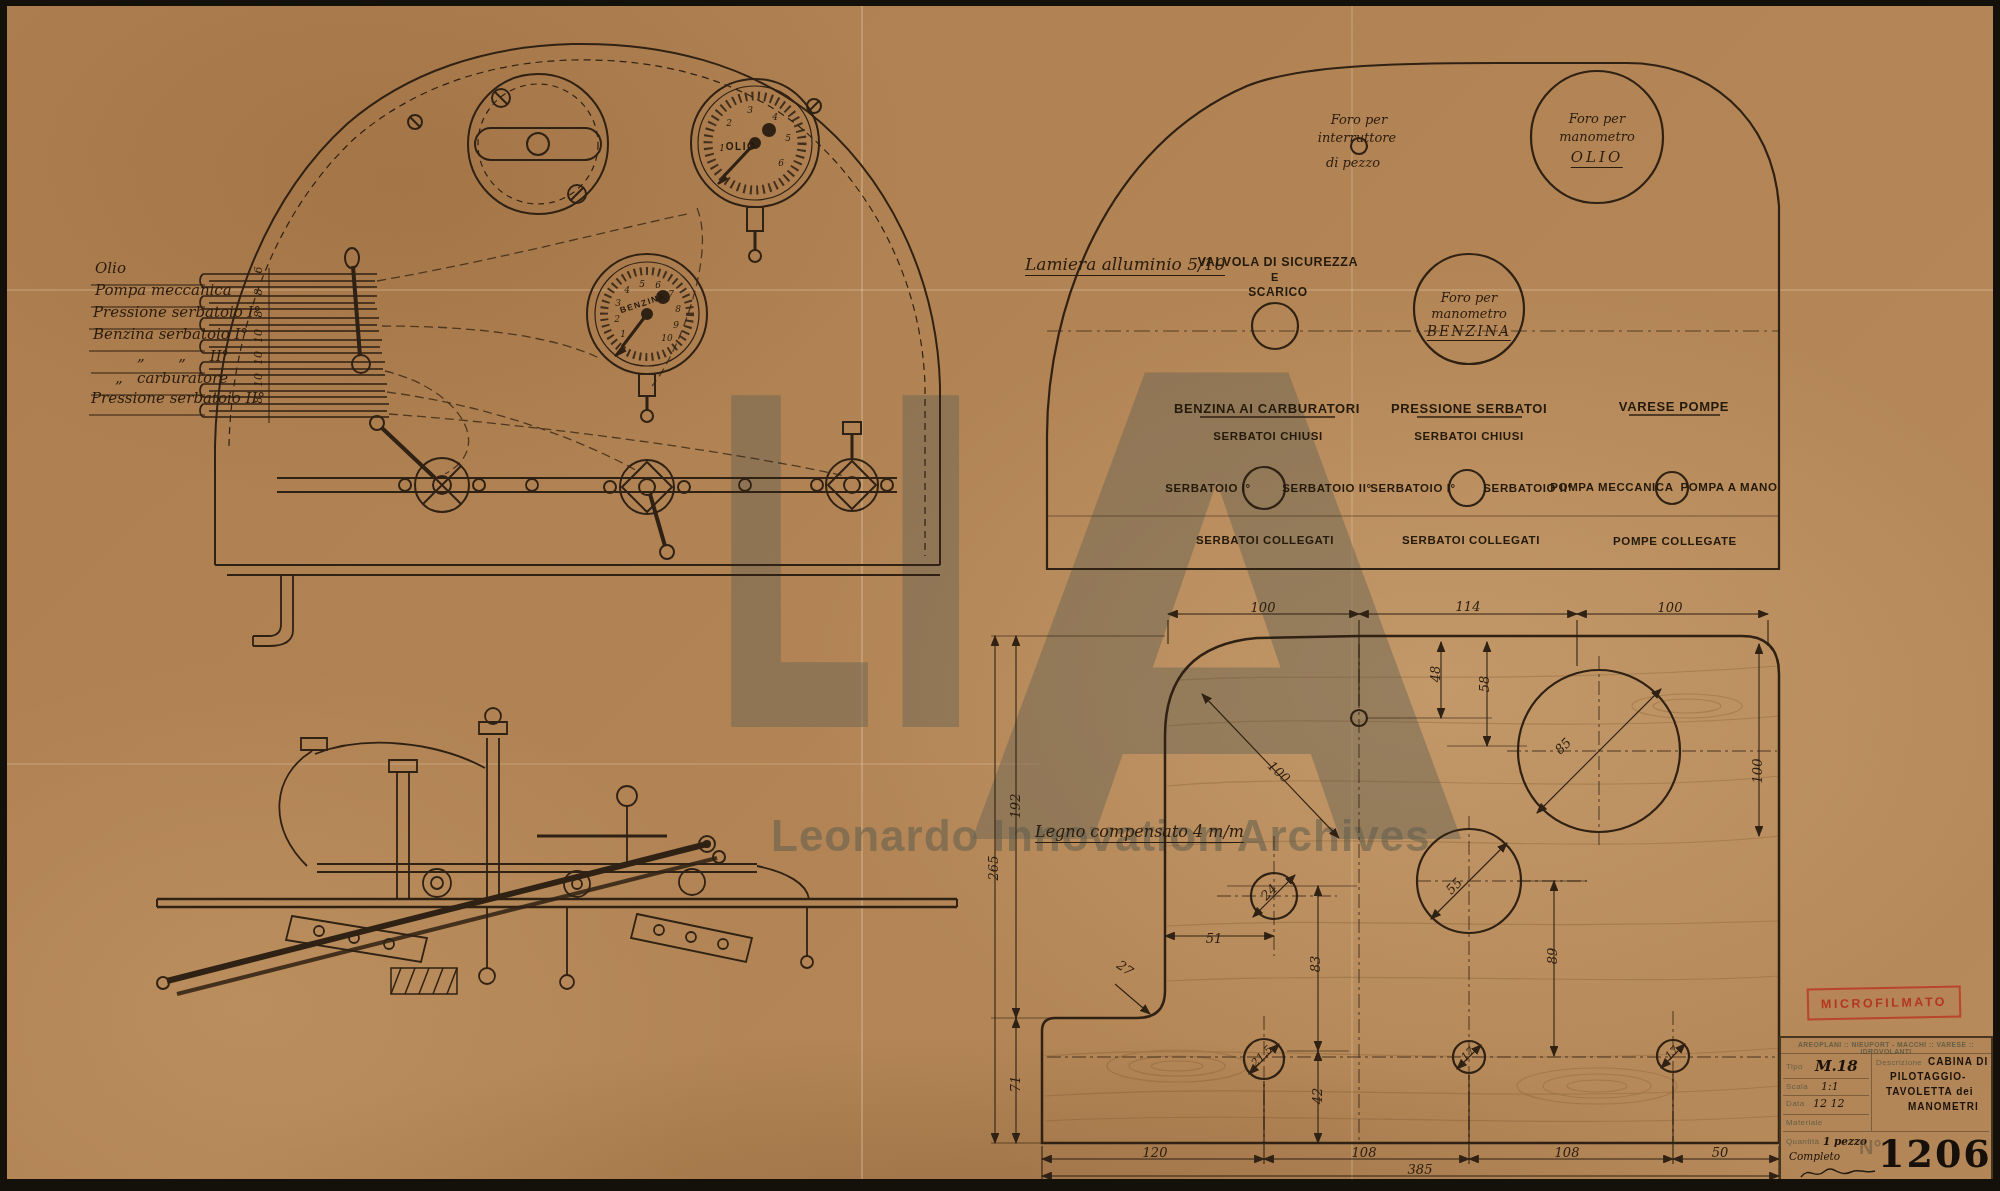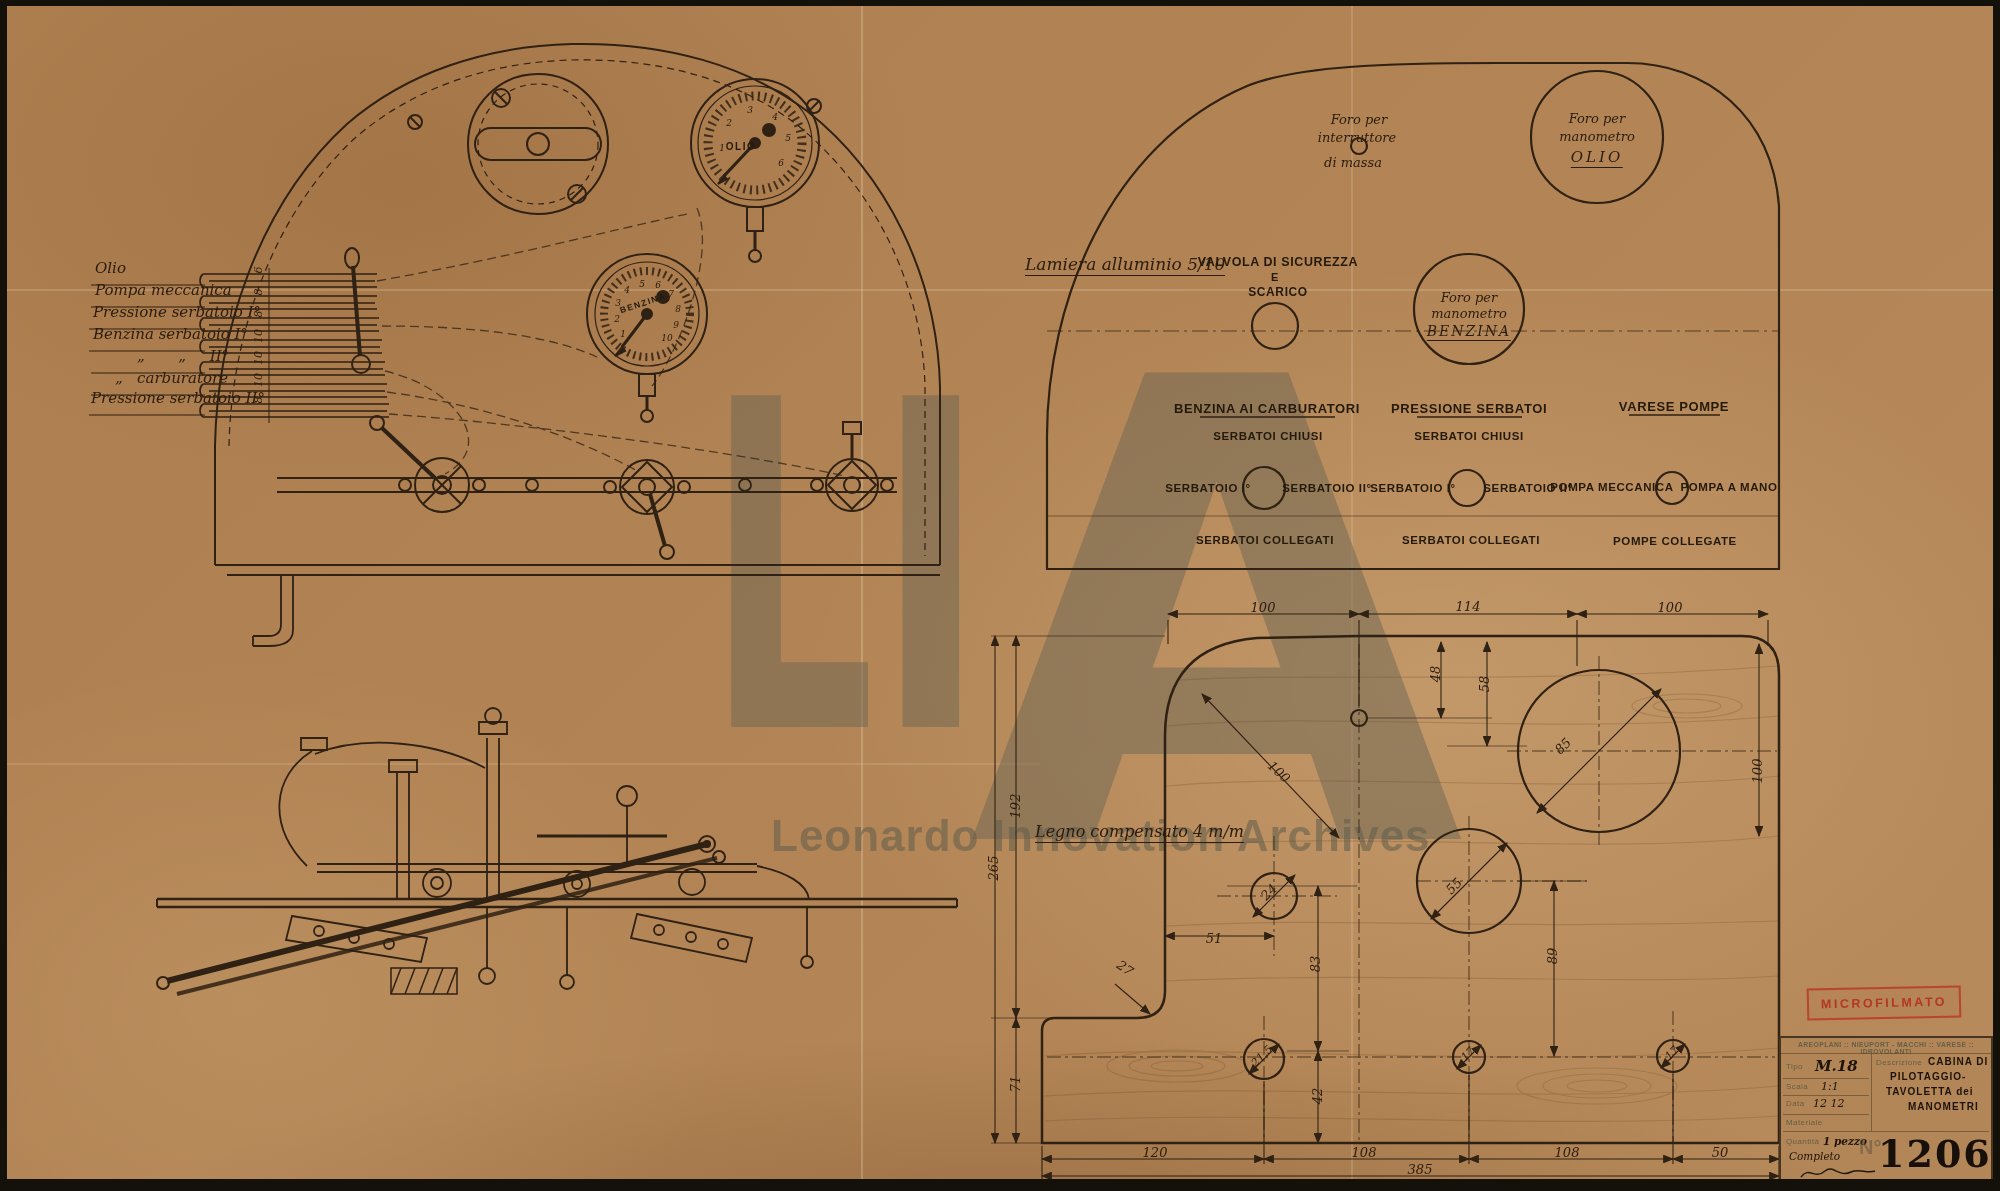--- a/index.html
+++ b/index.html
@@ -312,21 +312,21 @@
         <line x1="193" y1="371" x2="328" y2="371"></line>
         <line x1="410" y1="371" x2="515" y2="371"></line>
         <line x1="622" y1="369" x2="713" y2="369"></line>
       </g>
     </g>
   </svg>
 
   <span class="ta hand u" style="left:1018px;top:248px;font-size:17px;">Lamiera alluminio 5/10</span>
   <span class="t hand" style="left:1352px;top:113px;font-size:13px;">Foro per</span>
   <span class="t hand" style="left:1350px;top:131px;font-size:13px;">interruttore</span>
-  <span class="t hand" style="left:1346px;top:156px;font-size:13px;">di massa</span>
+  <span class="t hand" style="left:1346px;top:156px;font-size:13px;">di pezzo</span>
   <span class="t hand" style="left:1590px;top:112px;font-size:13px;">Foro per</span>
   <span class="t hand" style="left:1590px;top:130px;font-size:13px;">manometro</span>
   <span class="t hand u" style="left:1590px;top:152px;font-size:15px;letter-spacing:3px;">OLIO</span>
   <span class="t print" style="left:1271px;top:256px;font-size:12.5px;">VALVOLA DI SICUREZZA</span>
   <span class="t print" style="left:1268px;top:271px;font-size:11px;">E</span>
   <span class="t print" style="left:1271px;top:286px;font-size:12px;">SCARICO</span>
   <span class="t hand" style="left:1462px;top:291px;font-size:13px;">Foro per</span>
   <span class="t hand" style="left:1462px;top:307px;font-size:13px;">manometro</span>
   <span class="t hand u" style="left:1462px;top:326px;font-size:14px;letter-spacing:2px;">BENZINA</span>
 

